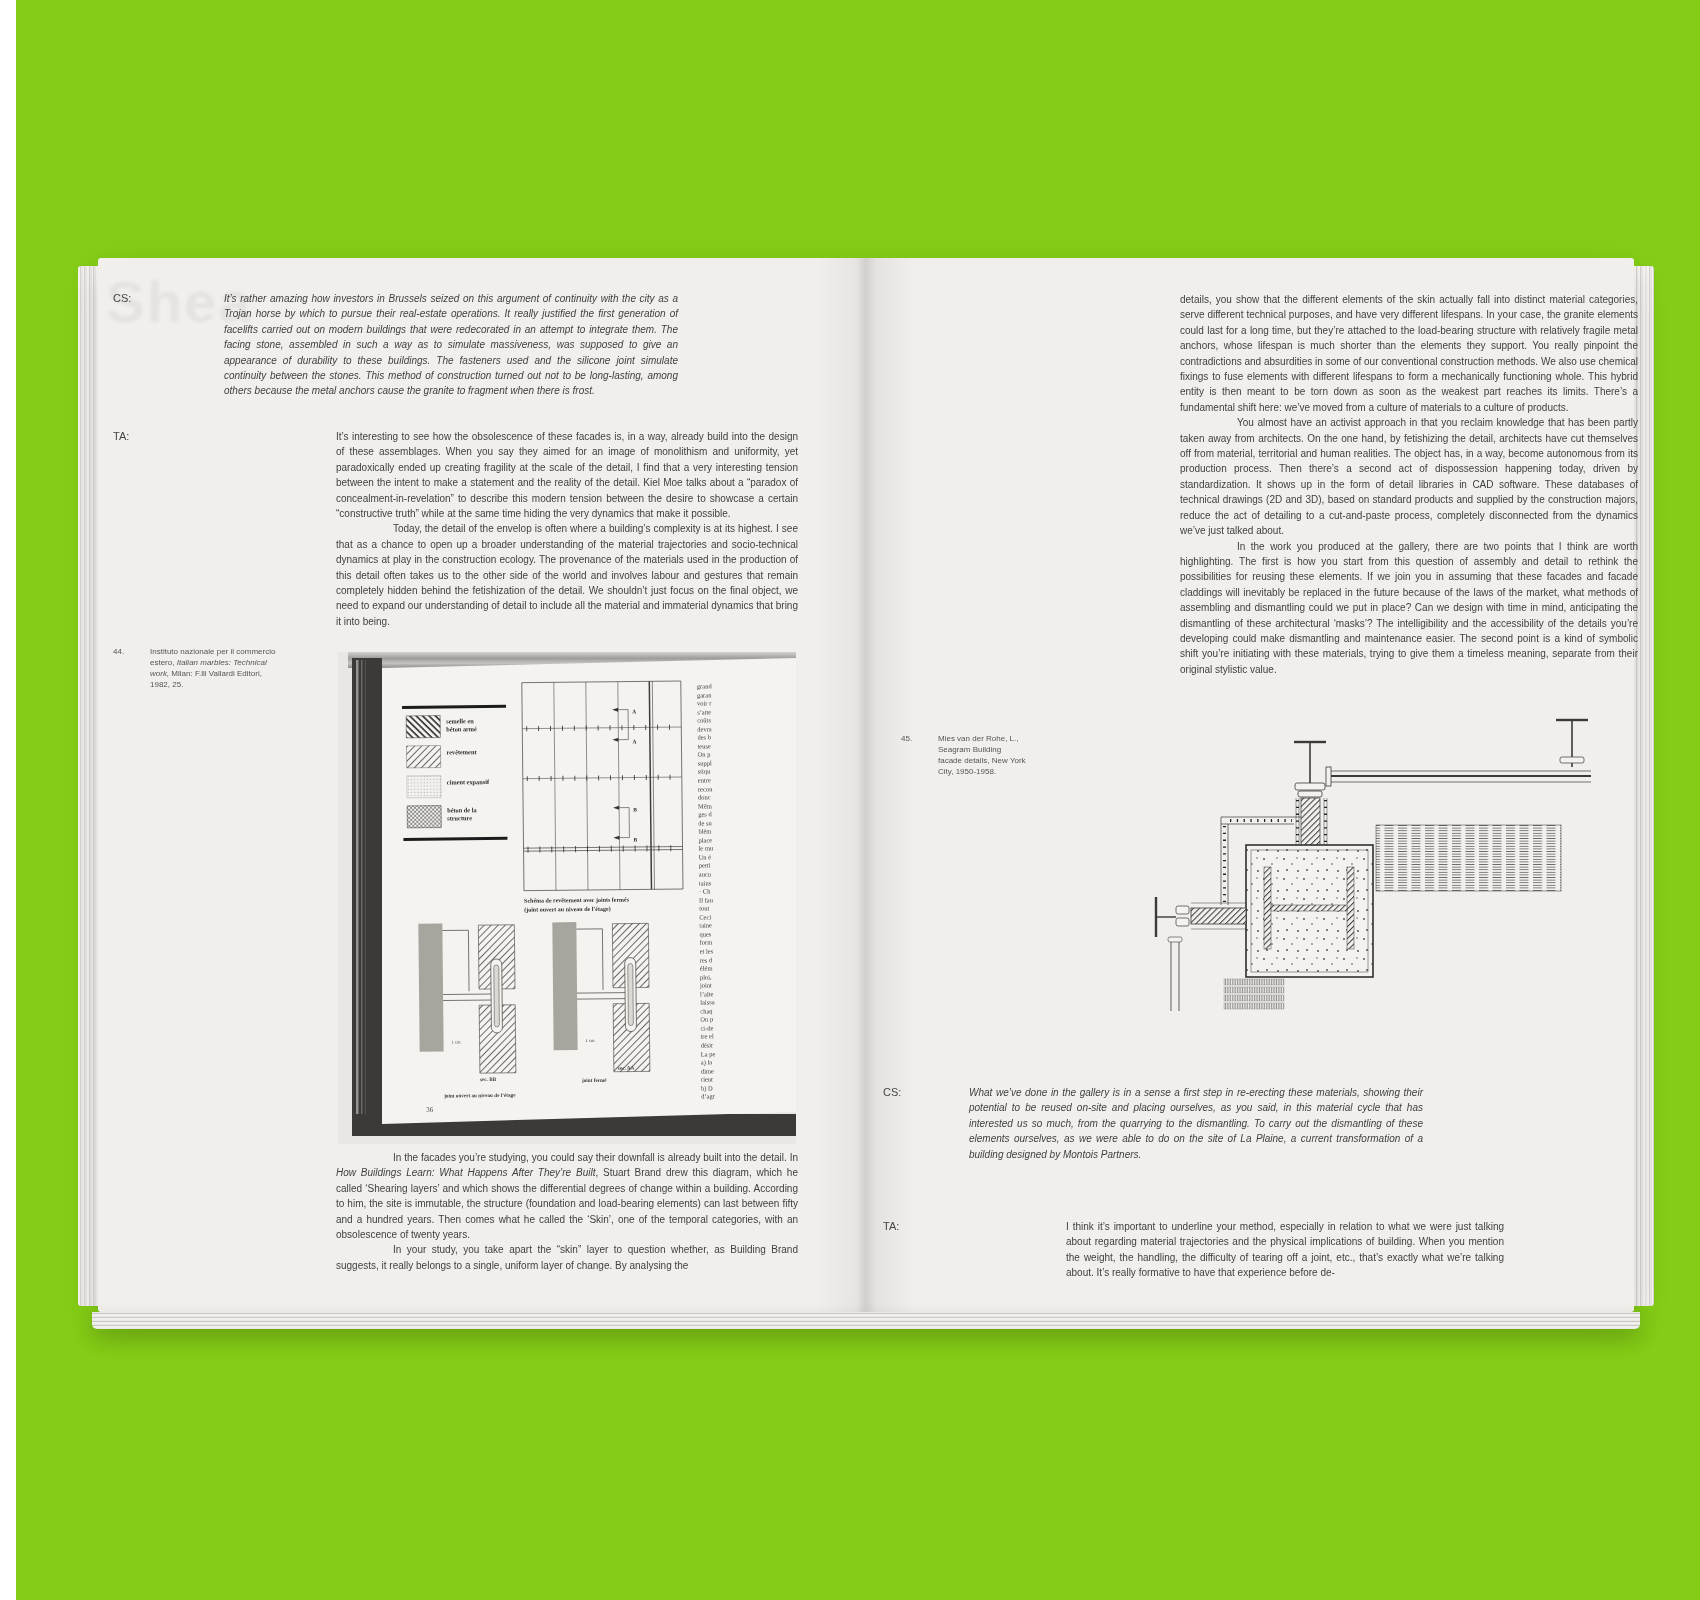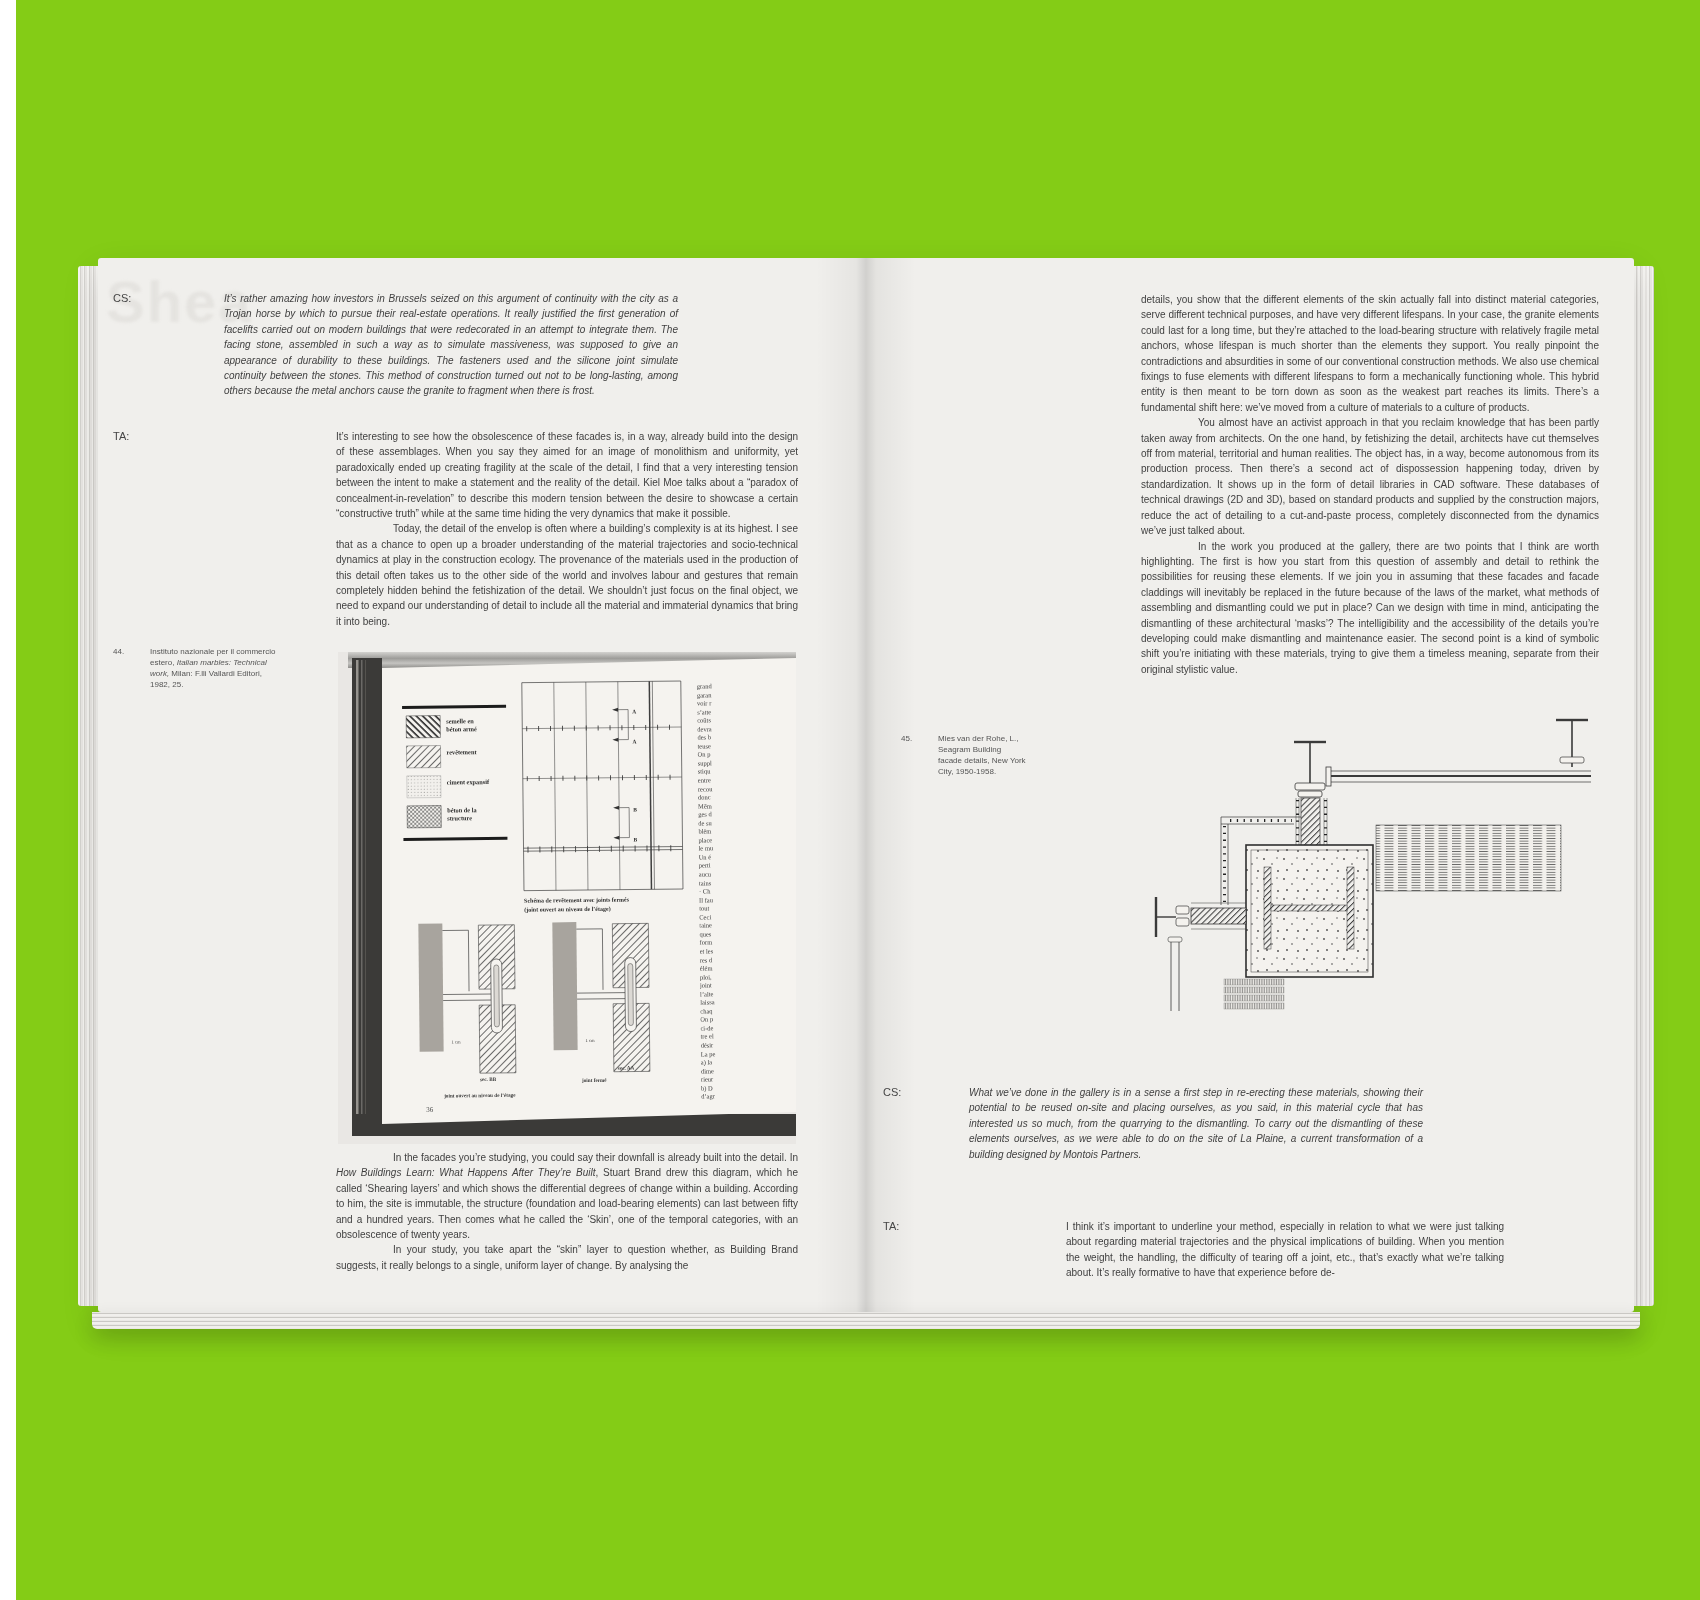--- a/index.html
+++ b/index.html
@@ -22,21 +22,21 @@
   .body{position:absolute;font-size:10px;line-height:15.4px;color:#3f3f3f;text-align:justify;}
   .body p{margin:0;}
   .it{font-style:italic;}
   .indent{text-indent:57px;}
   .fn{position:absolute;display:flex;gap:24px;font-size:8px;line-height:11px;color:#555;}
   .fn .num{flex:0 0 13px;}
   #cs1-label{left:97px;top:292px;} #cs1{left:208px;top:291px;width:454px;}
   #ta1-label{left:97px;top:430px;} #ta1{left:320px;top:429px;width:462px;}
   #fn44{left:97px;top:646px;width:168px;}
   #bottom-left{left:320px;top:1150px;width:462px;}
-  #rp-top{left:1125px;top:292px;width:458px;}
+  #rp-top{left:1164px;top:292px;width:458px;}
   #fn45{left:885px;top:733px;width:125px;}
   #cs2-label{left:867px;top:1086px;} #cs2{left:953px;top:1085px;width:454px;}
   #ta2-label{left:867px;top:1220px;} #ta2{left:1050px;top:1219px;width:438px;}
   #fig-left{position:absolute;left:322px;top:652px;width:458px;height:492px;}
   #fig-right{position:absolute;left:1085px;top:715px;width:490px;height:300px;}
   #side-col{position:absolute;left:361px;top:30px;width:90px;height:420px;overflow:hidden;
           font-family:"Liberation Serif",serif;font-size:6.5px;line-height:8.55px;color:#3c3c3c;
           transform:rotate(-0.6deg);}
   .lg{font:bold 6.3px "Liberation Serif",serif;fill:#2b2b2b;}
   .cap{font:bold 6px "Liberation Serif",serif;fill:#2f2f2f;}

